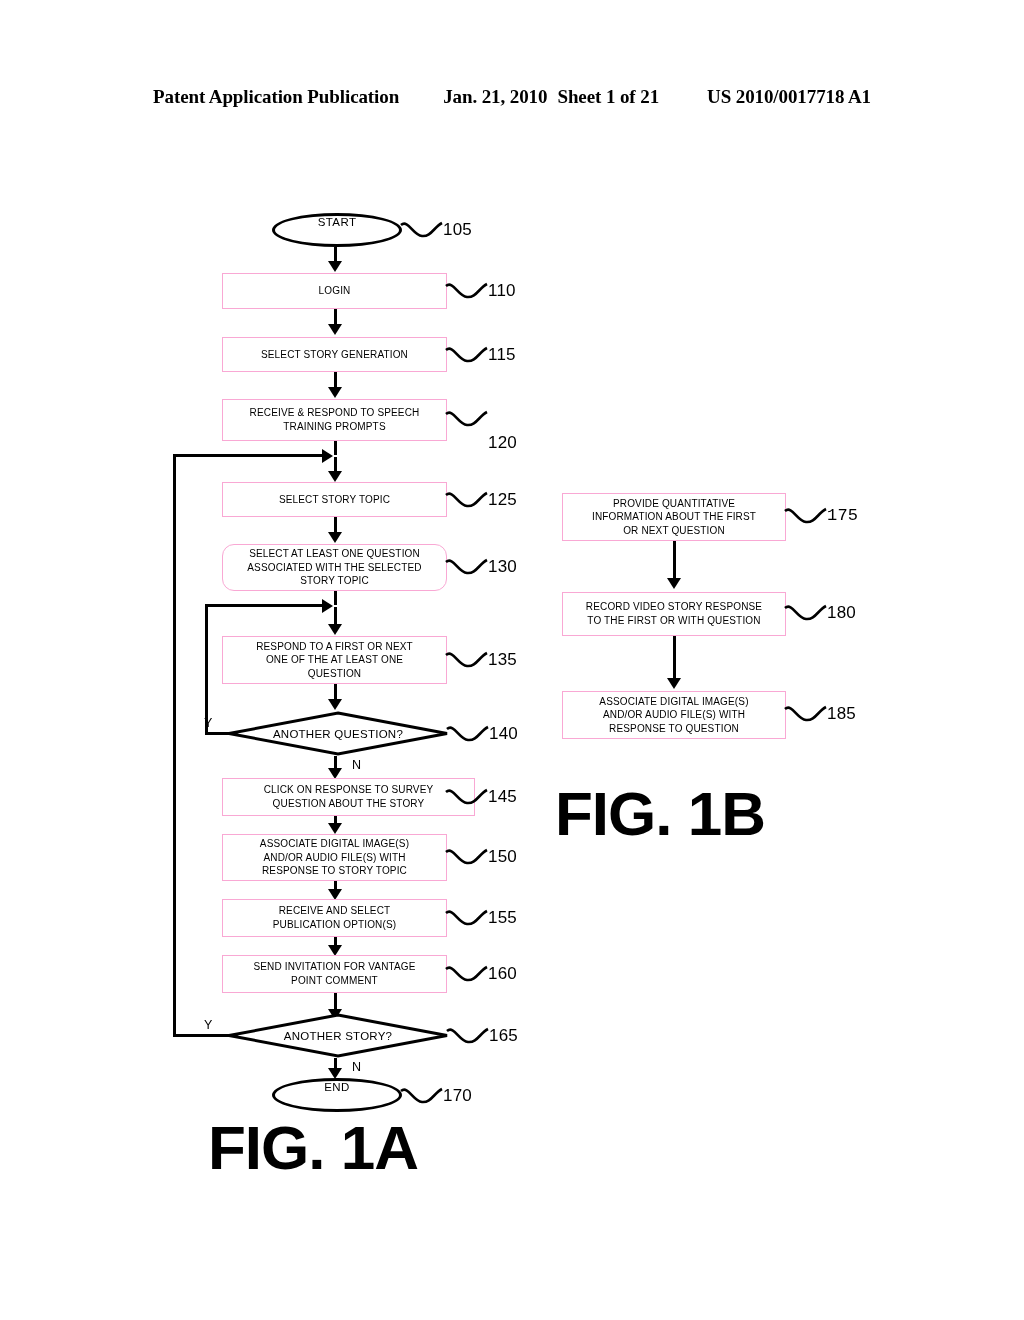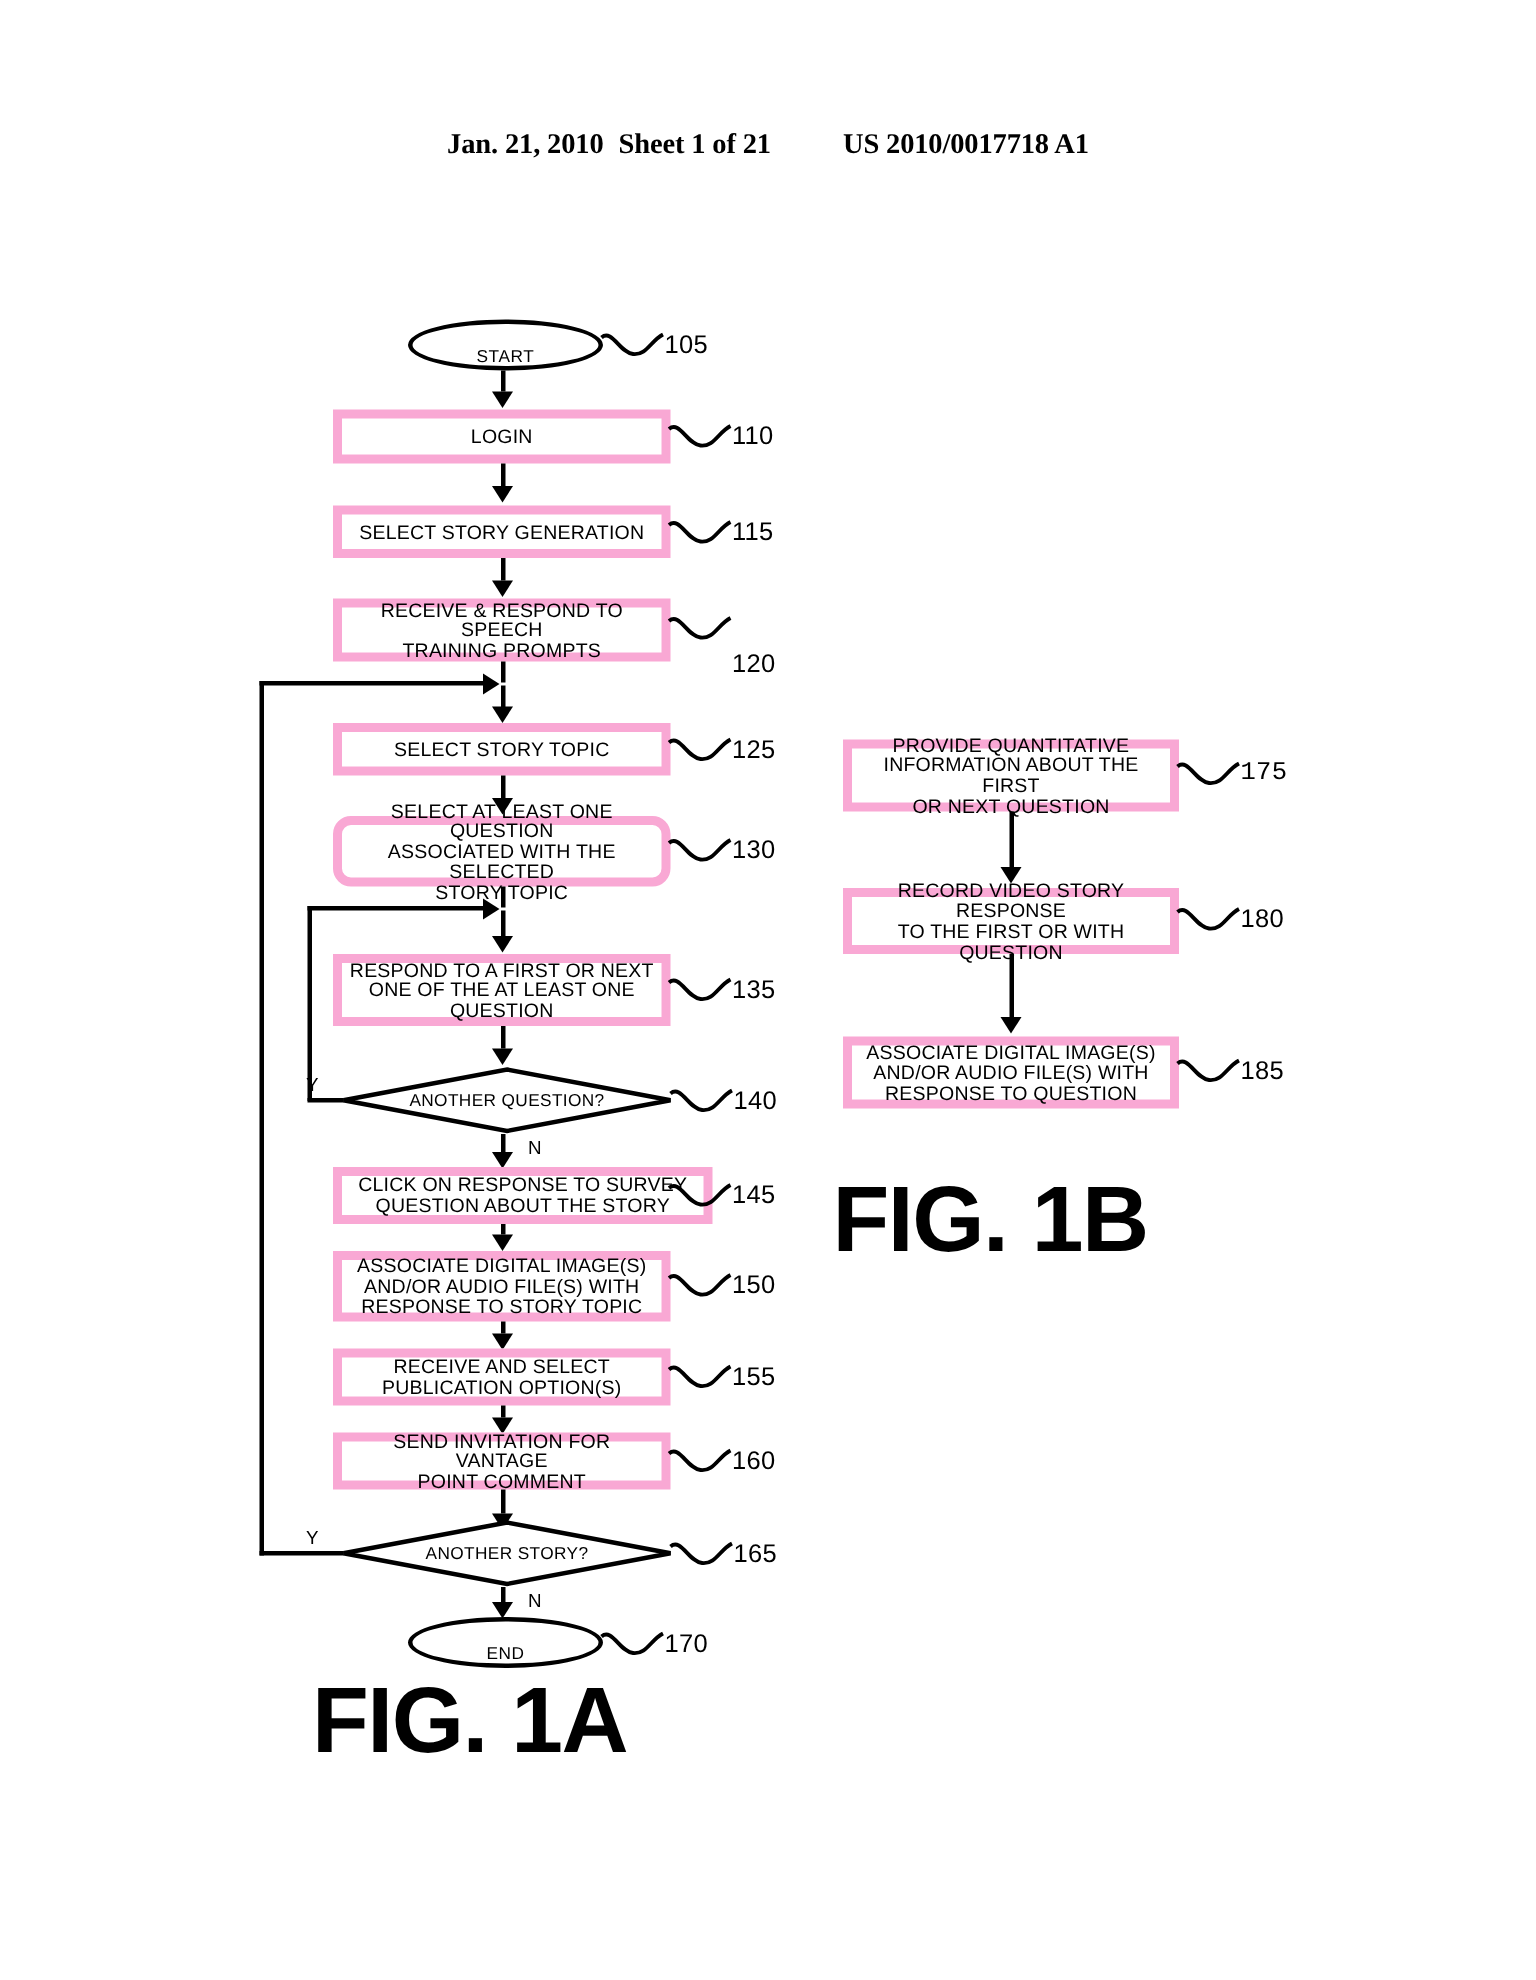--- a/index.html
+++ b/index.html
@@ -37,41 +37,41 @@
   }
   #doc-header .h-pub   { margin-right: 44px; }
   #doc-header .h-date  { margin-right: 10px; }
   #doc-header .h-sheet { margin-right: 48px; }
   #doc-header .h-num   { }
 
   
   .fc-box {
     position: absolute;
     box-sizing: border-box;
-    border: 6px solid #f9a8d4;
+    border: 1px solid #f9a8d4;
     background: #fff;
     display: flex;
     align-items: center;
     justify-content: center;
     text-align: center;
-    font-size: 13px;
+    font-size: 10px;
     line-height: 13.6px;
     letter-spacing: 0.15px;
     padding: 0 3px;
   }
   .fc-box .txt { display: block; }
 
   .fc-term {
     position: absolute;
     box-sizing: border-box;
     border: 3px solid #000;
     border-radius: 50%;
     background: #fff;
     display: flex;
-    align-items: flex-end;
+    align-items: flex-start;
     justify-content: center;
     text-align: center;
     font-size: 11.5px;
     letter-spacing: 0.4px;
   }
 
   
   .fc-diamond {
     position: absolute;
   }
@@ -146,20 +146,21 @@
     letter-spacing: -1px;
     white-space: nowrap;
   }
 </style>
 </head>
 <body>
 
 <div id="page">
 
   <div id="doc-header">
+    <span class="h-pub">Patent Application Publication</span>
     <span class="h-date">Jan. 21, 2010</span>
     <span class="h-sheet">Sheet 1 of 21</span>
     <span class="h-num">US 2010/0017718 A1</span>
   </div>
 
   <div>
 
     <div class="fc-term" style="left:272px; top:213px; width:130px; height:34px;">
       <span>START</span>
     </div>

